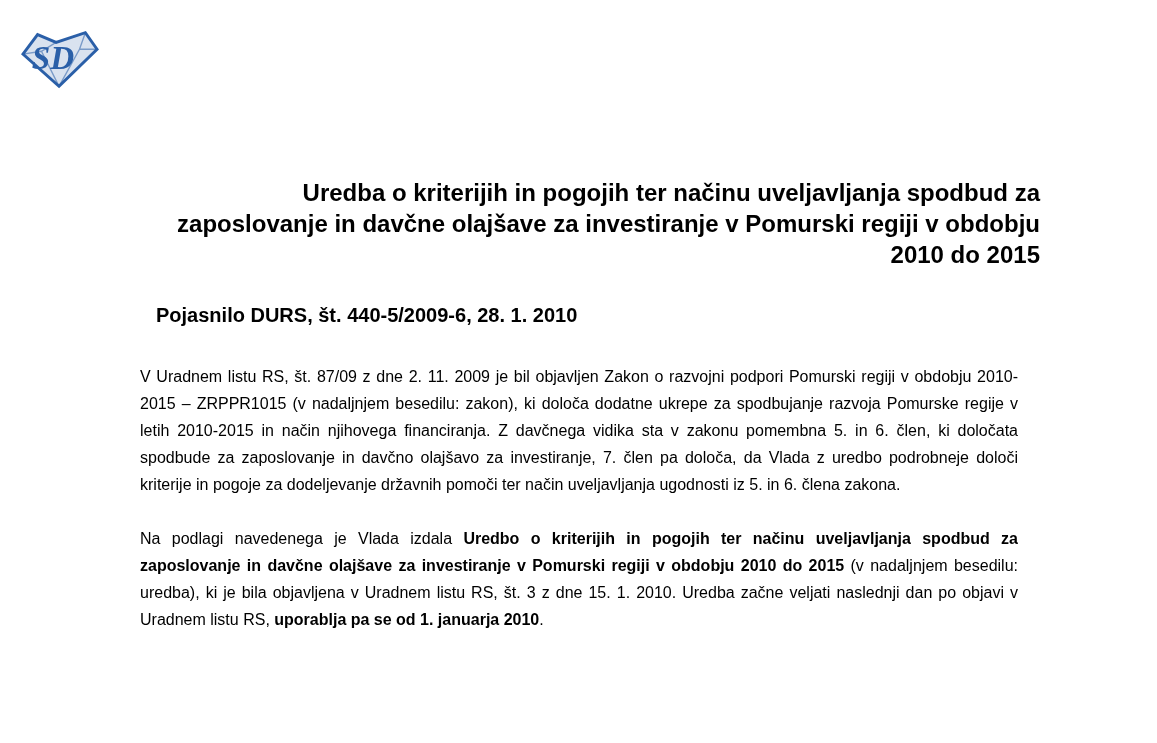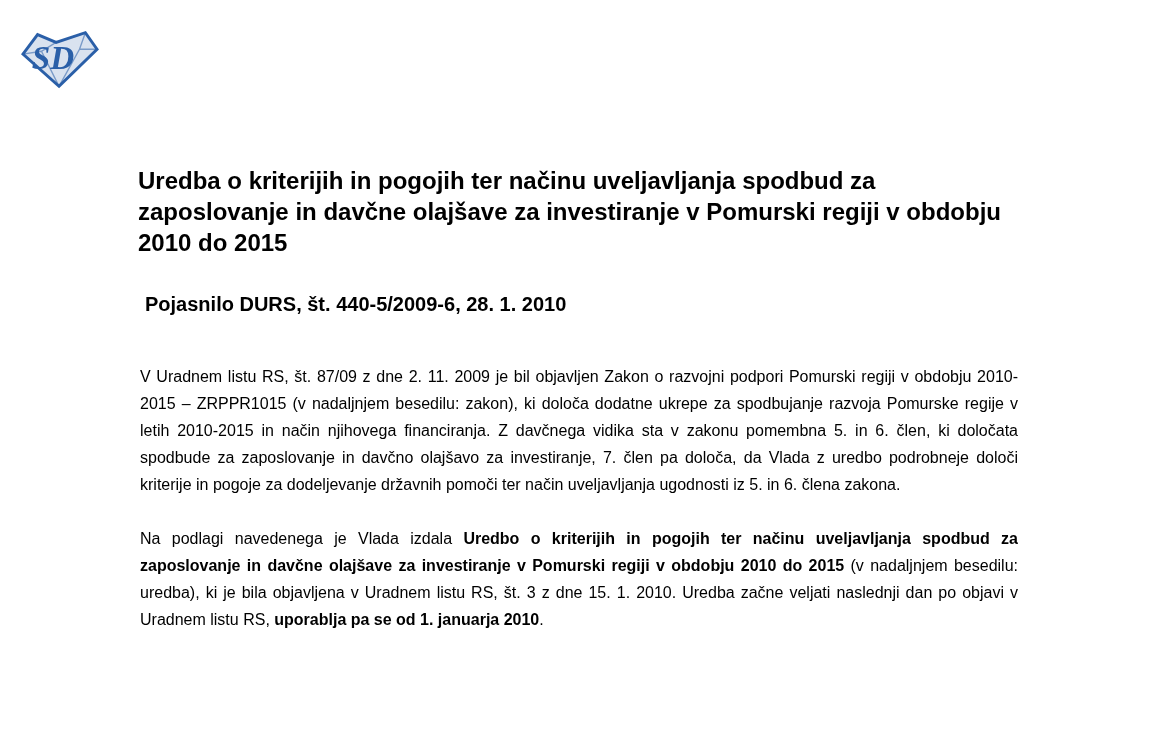--- a/index.html
+++ b/index.html
@@ -27,32 +27,32 @@
     position: absolute;
     left: 140px;
     top: 0;
     width: 878px;
   }
   .doc-title {
     position: absolute;
     top: 161px;
     left: -6px;
     width: 890px;
-    margin: 4px;
+    margin: 16px;
     font-size: 24px;
     line-height: 31px;
     font-weight: bold;
-    text-align: left;
+    text-align: right;
   }
   .doc-subtitle {
     position: absolute;
     top: 286px;
     left: 0;
     width: 878px;
-    margin: 5px;
+    margin: 16px;
     font-size: 20px;
     line-height: 27px;
     font-weight: bold;
     text-align: left;
   }
   .doc-body {
     position: absolute;
     top: 363px;
     left: 0;
     width: 878px;

